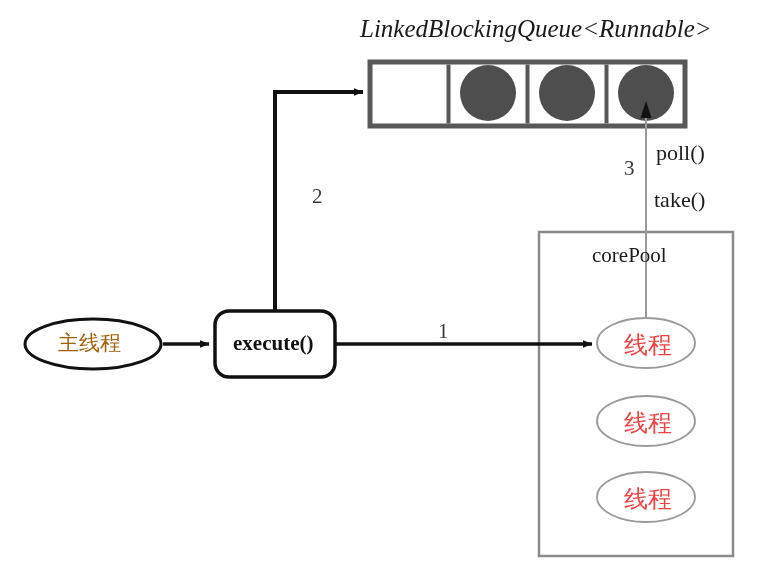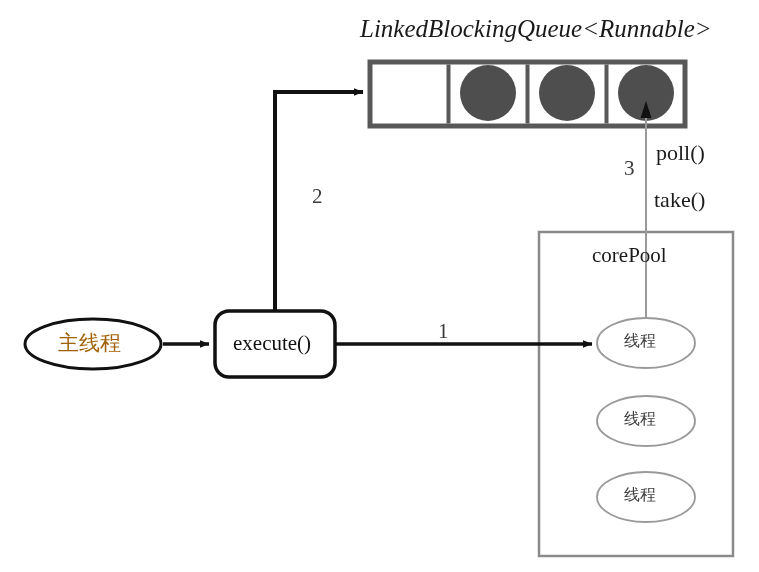--- a/index.html
+++ b/index.html
@@ -43,22 +43,22 @@
   .method-lbl {
     font-size: 22px;
     color: #1c1c1c;
   }
   .node-lbl {
     font-size: 21px;
     color: #111111;
   }
   .cjk {
     font-family: "DejaVu Sans", "Liberation Sans", sans-serif;
-    font-size: 16px;
-    color: #404040;
+    font-size: 24px;
+    color: #ef4444;
   }
   .cjk-main {
     font-family: "DejaVu Sans", "Liberation Sans", sans-serif;
     font-size: 21px;
     color: #a16207;
   }
 </style>
 </head>
 <body>
 
@@ -117,21 +117,21 @@
   <div class="lbl method-lbl" style="left:654px; top:189px;">take()</div>
 
   <div class="lbl step-num" style="left:312px; top:186px;">2</div>
 
   <div class="lbl step-num" style="left:438px; top:321px;">1</div>
 
   <div class="lbl corepool-label" style="left:592px; top:245px;">corePool</div>
 
   <div class="lbl cjk-main" style="left:58px; top:333px;">主线程</div>
 
-  <div class="lbl node-lbl" style="left:233px; top:333px;">execute()</div>
+  <div class="lbl node-lbl" style="left:233px; top:333px;font-weight:bold;">execute()</div>
 
   <div class="lbl cjk" style="left:624px; top:333px;">线程</div>
 
   <div class="lbl cjk" style="left:624px; top:411px;">线程</div>
 
   <div class="lbl cjk" style="left:624px; top:487px;">线程</div>
 
 </div>
 
 </body></html>

